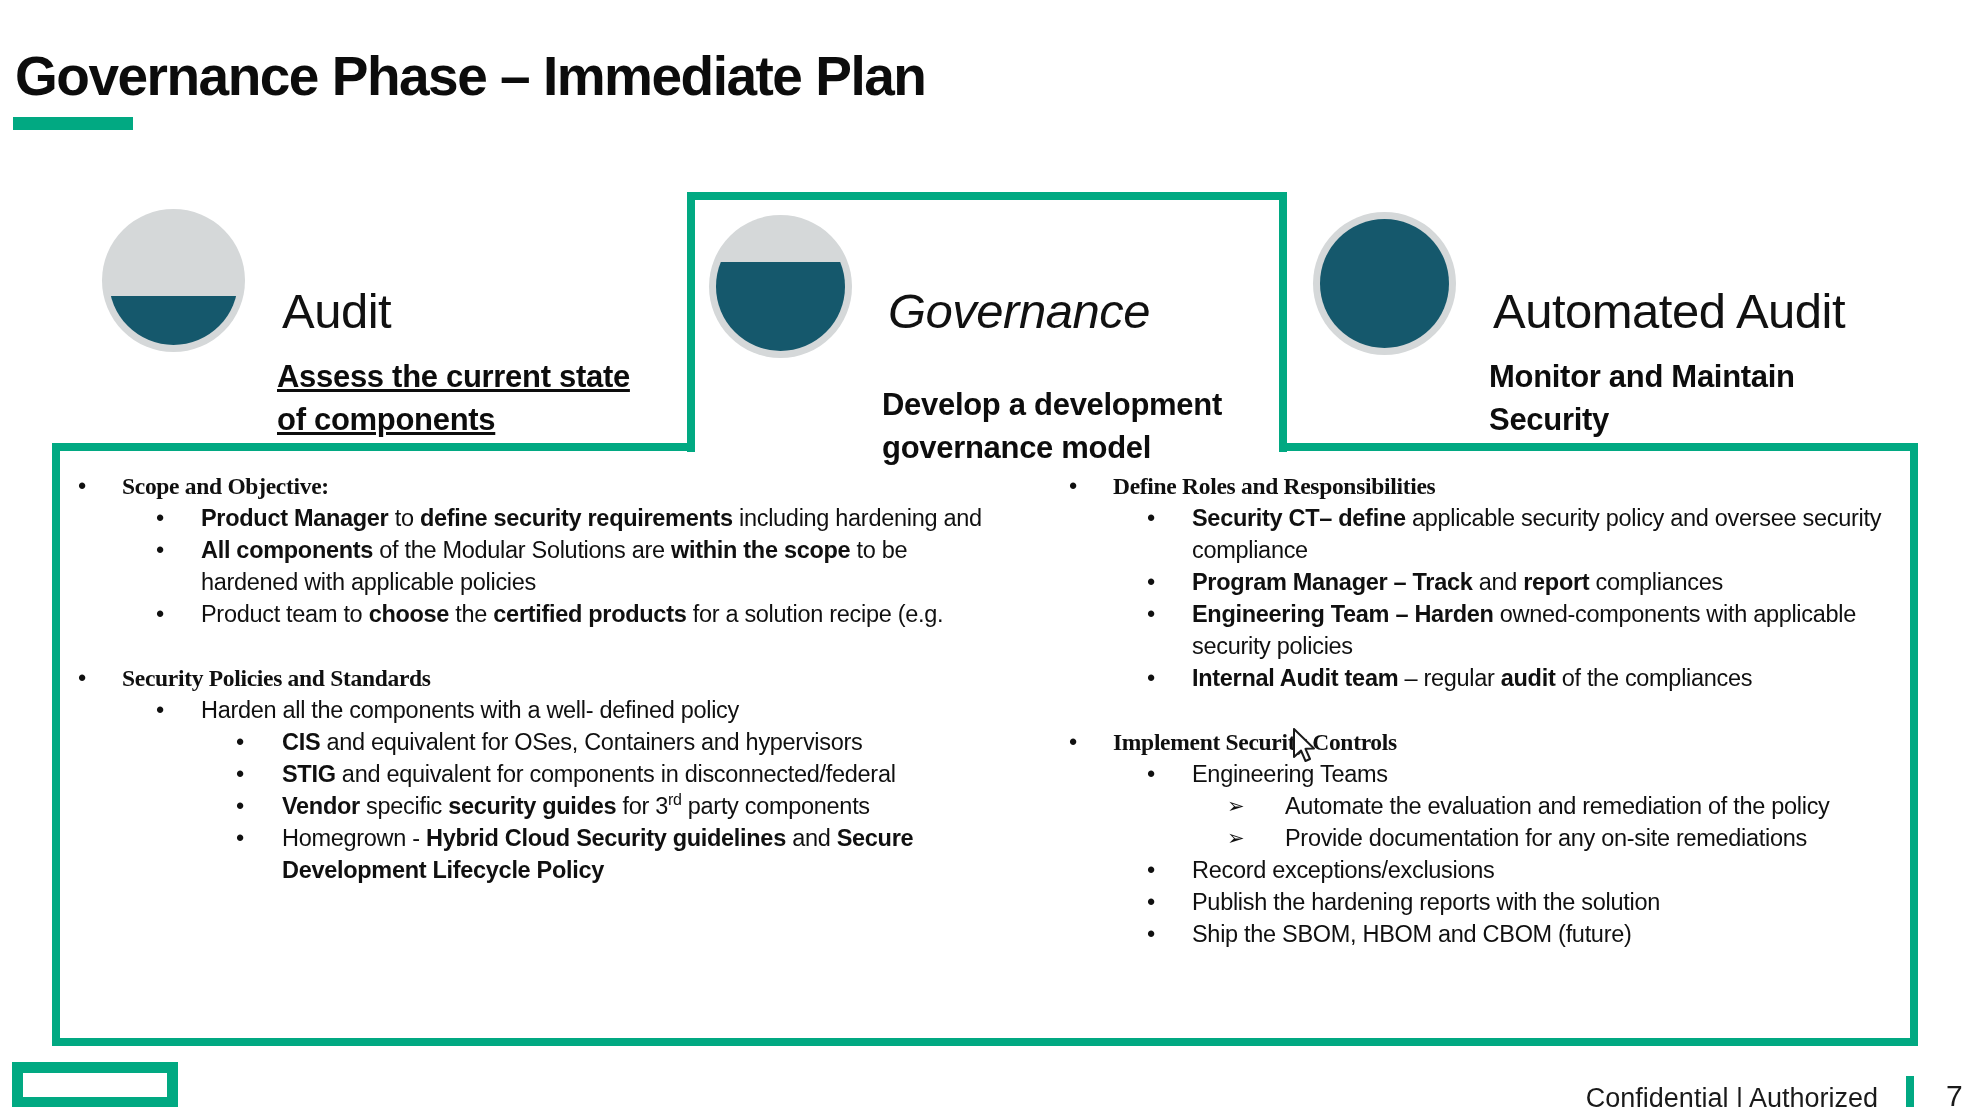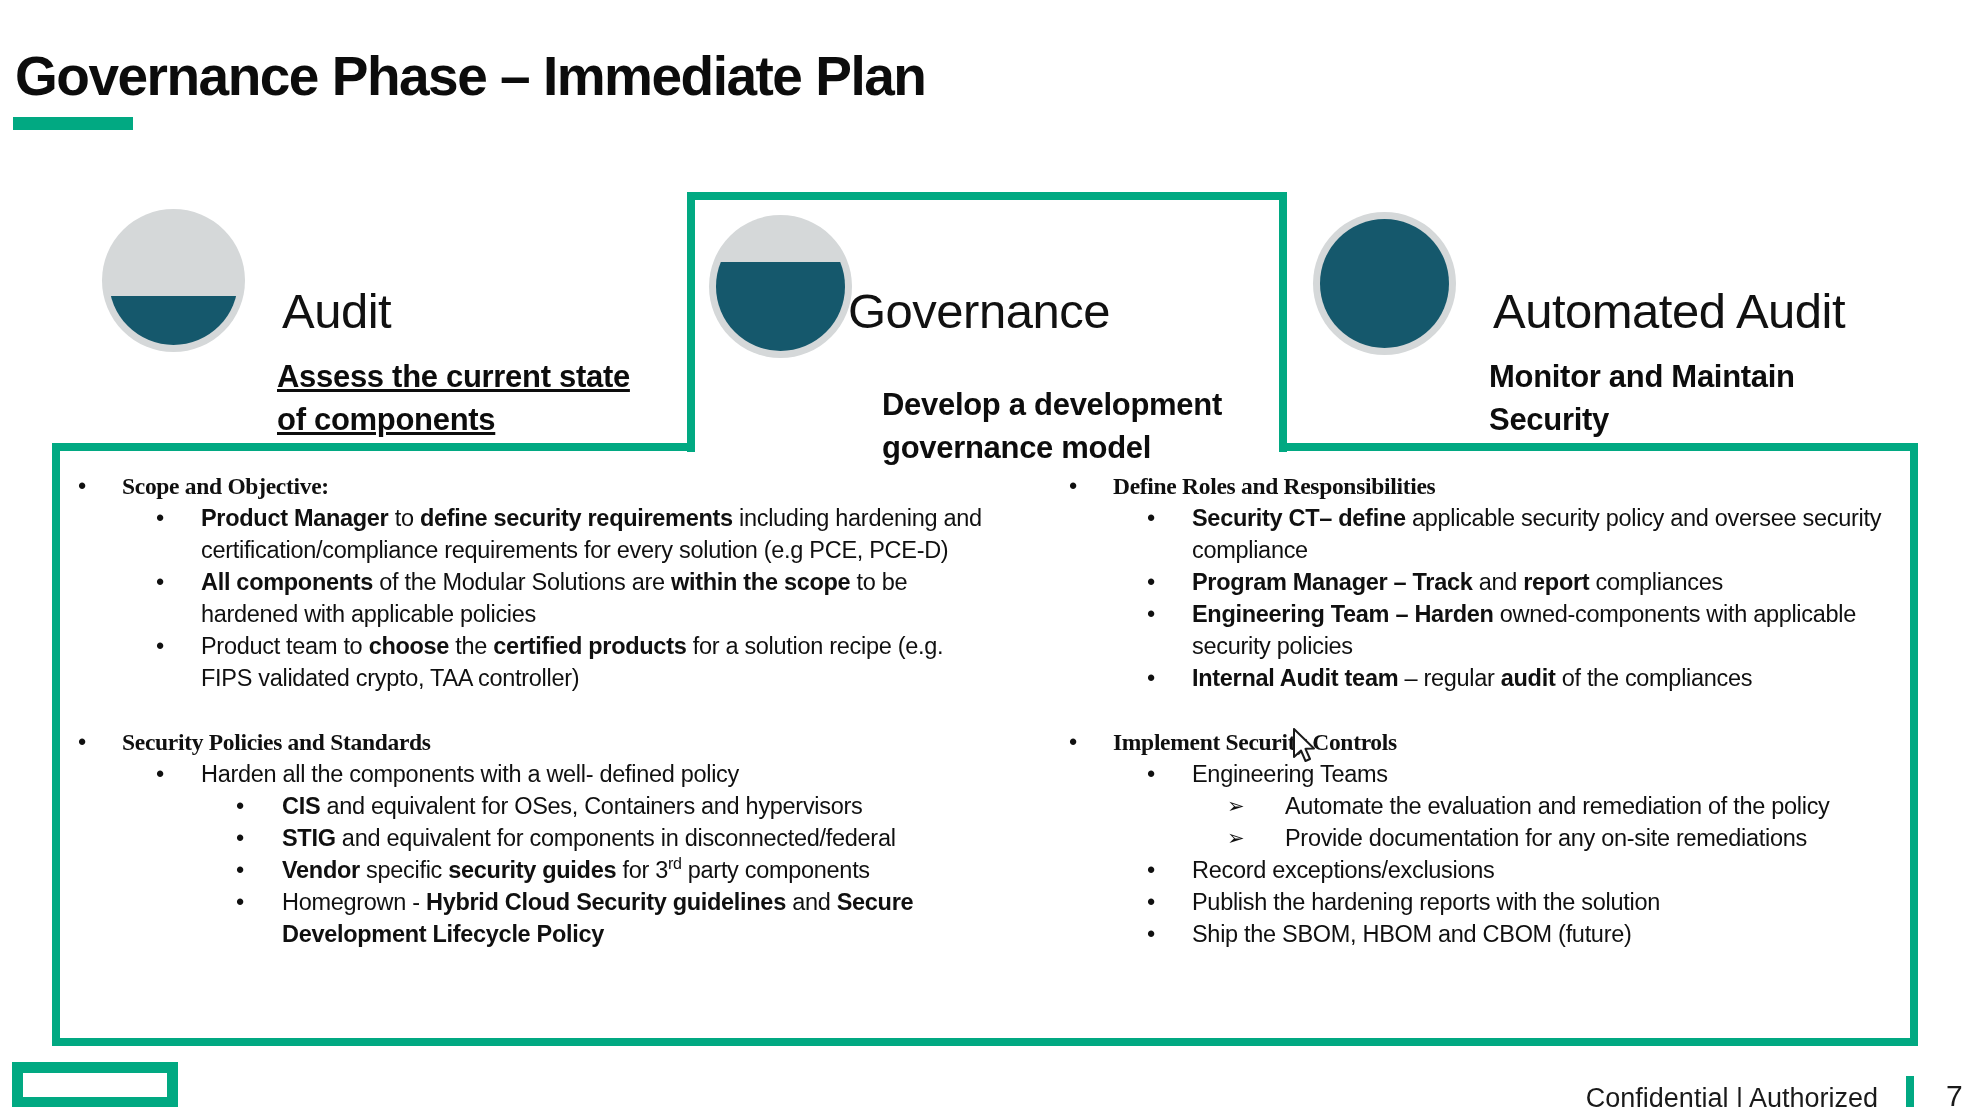--- a/index.html
+++ b/index.html
@@ -70,50 +70,50 @@
 </div>
 <div class="phase-name" style="left:282px;top:283px;">Audit</div>
 <div class="phase-sub" style="left:277px;top:355px;text-decoration:underline;">Assess the current state
 of components</div>
 
 <div class="phase-circle" style="left:709px;top:215px;">
   <div class="well">
       <div class="fill" style="height: 69%;"></div>
     </div>
 </div>
-<div class="phase-name" style="left:848px;top:283px;">Governance</div>
+<div class="phase-name" style="left:888px;top:283px;font-style:italic;">Governance</div>
 <div class="phase-sub" style="left:882px;top:355px;margin-top:28px;">Develop a development
 governance model</div>
 
 <div class="phase-circle" style="left:1313px;top:212px;">
   <div class="well">
       <div class="fill" style="height: 100%;"></div>
     </div>
 </div>
 <div class="phase-name" style="left:1493px;top:283px;">Automated Audit</div>
 <div class="phase-sub" style="left:1489px;top:355px;">Monitor and Maintain
 Security</div>
 
 <div class="col" id="left-col">
     <div class="sec">
       <div class="item l1">
         <span class="mk">•</span>
         <span class="txt"><b>Scope and Objective:</b></span>
       </div>
       <div class="item l2">
         <span class="mk">•</span>
-        <span class="txt"><b>Product Manager</b><span> to </span><b>define security requirements</b><span> including hardening and</span><br><span>certification/compliance requirements for every solution (e.g PCE, PCE-D)</span></span>
+        <span class="txt"><b>Product Manager</b><span> to </span><b>define security requirements</b><span> including hardening and</span><br></span>
       </div>
       <div class="item l2">
         <span class="mk">•</span>
         <span class="txt"><b>All components</b><span> of the Modular Solutions are </span><b>within the scope</b><span> to be</span><br><span>hardened with applicable policies</span></span>
       </div>
       <div class="item l2">
         <span class="mk">•</span>
-        <span class="txt"><span>Product team to </span><b>choose</b><span> the </span><b>certified products</b><span> for a solution recipe (e.g.</span><br><span>FIPS validated crypto, TAA controller)</span></span>
+        <span class="txt"><span>Product team to </span><b>choose</b><span> the </span><b>certified products</b><span> for a solution recipe (e.g.</span><br></span>
       </div>
     </div>
     <div class="sec">
       <div class="item l1">
         <span class="mk">•</span>
         <span class="txt"><b>Security Policies and Standards</b></span>
       </div>
       <div class="item l2">
         <span class="mk">•</span>
         <span class="txt"><span>Harden all the components with a well- defined policy</span></span>

